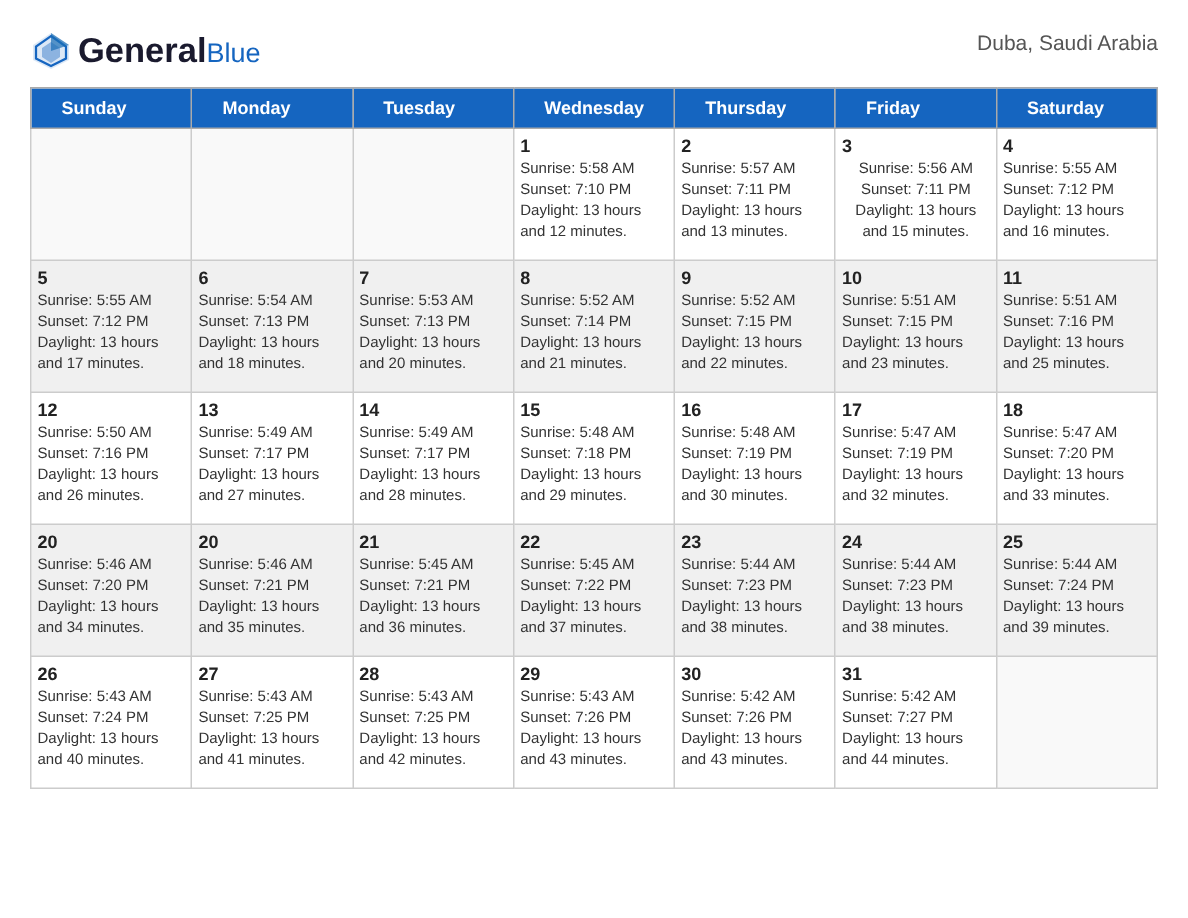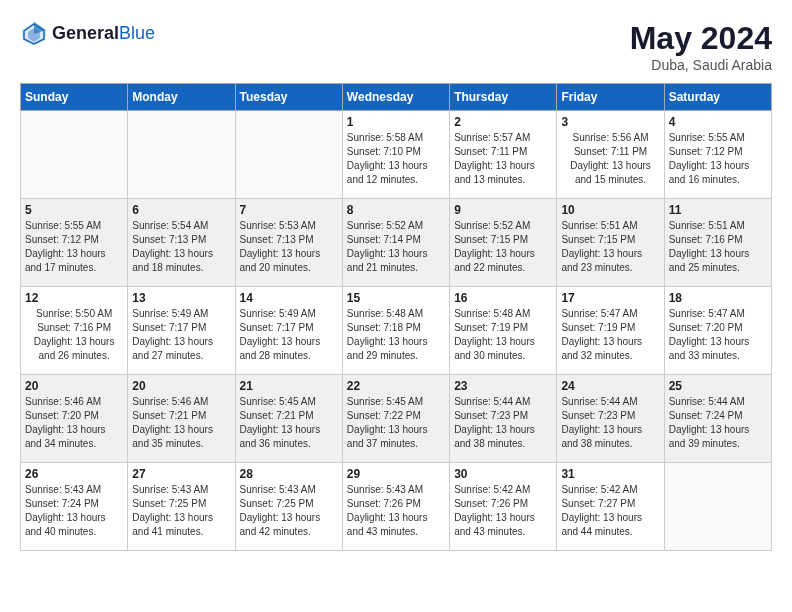--- a/index.html
+++ b/index.html
@@ -45,21 +45,21 @@
     table {
       width: 100%;
       border-collapse: collapse;
       table-layout: fixed;
     }
     th {
       background-color: #1565c0;
       color: #fff;
       font-size: 12px;
       font-weight: bold;
-      padding: 6px 4px;
+      padding: 6px 20px;
       text-align: left;
       border: 1px solid #aaa;
     }
     td {
       border: 1px solid #ccc;
       vertical-align: top;
       padding: 4px;
       font-size: 10.5px;
       color: #222;
       height: 88px;
@@ -89,26 +89,25 @@
 <div class="header">
   <div class="logo">
     <svg class="logo-icon" viewBox="0 0 28 28">
       <polygon points="14,2 26,10 26,20 14,26 2,20 2,10" fill="#1565c0" opacity="0.15"></polygon>
       <polygon points="14,4 24,11 24,19 14,24 4,19 4,11" fill="none" stroke="#1565c0" stroke-width="1.5"></polygon>
       <polygon points="14,8 20,12 20,18 14,22 8,18 8,12" fill="#1565c0" opacity="0.4"></polygon>
       <path d="M14 2 L26 10 L14 14 Z" fill="#1a6eb5" opacity="0.7"></path>
     </svg>
     <div class="logo-text">
       <div>
-        <span style="font-size:18px;font-weight:bold;color:#1a1a2e;">General</span><span style="font-size:18px;font-weight:normal;color:#1565c0;">Blue</span>
+        <span style="font-size:23px;font-weight:bold;color:#1a1a2e;">General</span><span style="font-size:18px;font-weight:normal;color:#1565c0;">Blue</span>
       </div>
     </div>
   </div>
   <div class="title-area">
-    <div class="month-year">May 2024</div>
     <div class="location">Duba, Saudi Arabia</div>
   </div>
 </div>
 
 <table>
   <thead>
     <tr>
       <th>Sunday</th>
       <th>Monday</th>
       <th>Tuesday</th>
@@ -188,21 +187,21 @@
         <td class="shaded">
           <span class="day-num">11</span>
           <div class="cell-info" style="white-space: pre-line;">Sunrise: 5:51 AM
 Sunset: 7:16 PM
 Daylight: 13 hours and 25 minutes.</div>
         </td>
       </tr>
       <tr>
         <td>
           <span class="day-num">12</span>
-          <div class="cell-info" style="white-space: pre-line; text-align: center;">Sunrise: 5:50 AM
+          <div class="cell-info" style="white-space: pre-line;">Sunrise: 5:50 AM
 Sunset: 7:16 PM
 Daylight: 13 hours and 26 minutes.</div>
         </td>
         <td>
           <span class="day-num">13</span>
           <div class="cell-info" style="white-space: pre-line;">Sunrise: 5:49 AM
 Sunset: 7:17 PM
 Daylight: 13 hours and 27 minutes.</div>
         </td>
         <td>

